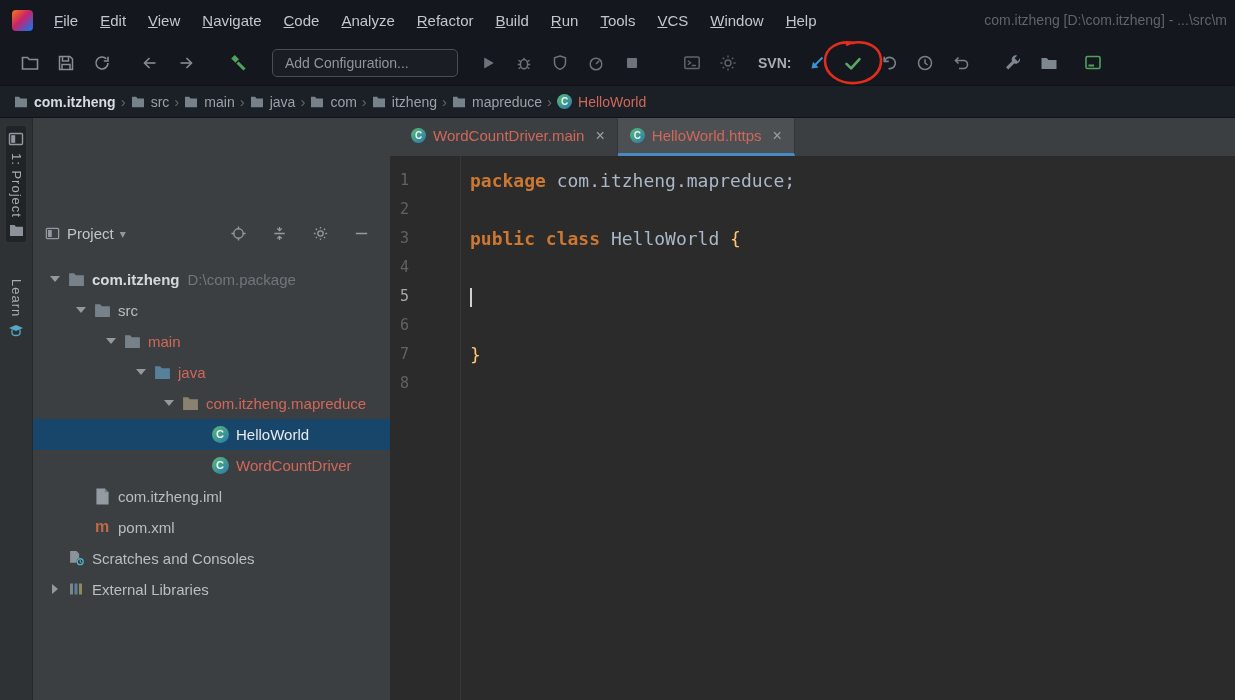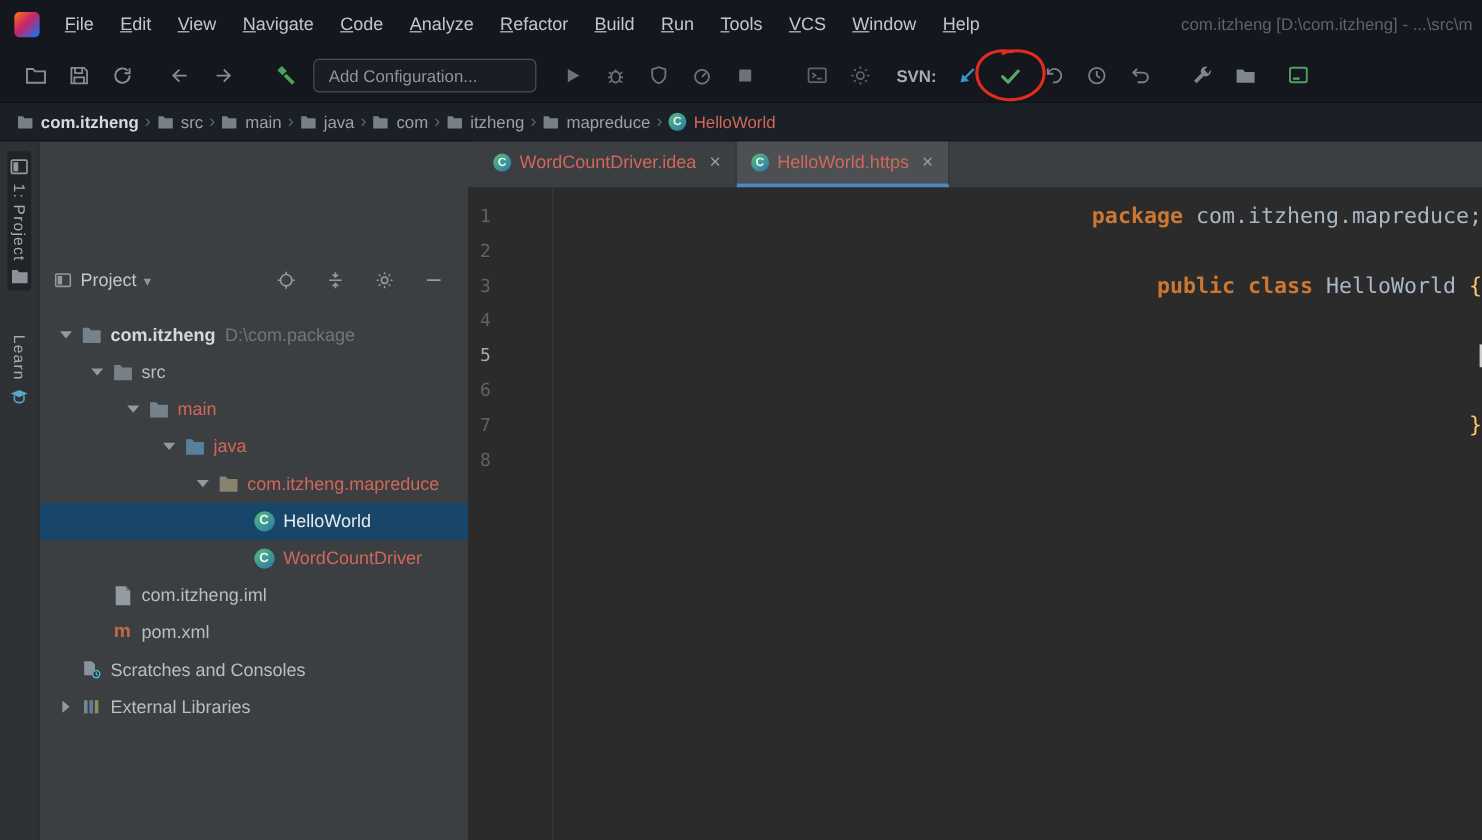--- a/index.html
+++ b/index.html
@@ -17,21 +17,21 @@
   .logo{width:21px;height:21px;border-radius:4px;margin-right:10px;flex:none;
         background:linear-gradient(135deg,#F97A12 0%,#C9236B 45%,#087CFA 100%);}
   .menu-item{display:inline-block;color:#C2C7CC;font-size:15px;padding:4px 11px;white-space:nowrap;cursor:default;}
   .menu-item::first-letter{text-decoration:underline;}
   .win-title{margin-left:auto;color:#5E646B;font-size:14px;white-space:nowrap;overflow:hidden;max-width:320px;}
 
   .toolbar{height:46px;background:#14171D;border-bottom:1px solid #101216;display:flex;align-items:center;padding-left:12px;}
   .tbtn{width:36px;height:30px;flex:none;display:flex;align-items:center;justify-content:center;
         background:transparent;border:none;border-radius:4px;cursor:default;}
   .g8{margin-left:8px}.g12{margin-left:12px}.g16{margin-left:16px}.g24{margin-left:24px}
-  .addconfig{height:28px;width:186px;margin-left:5px;flex:none;border:1px solid #4A4E54;border-radius:5px;
+  .addconfig{height:28px;width:186px;margin-left:16px;flex:none;border:1px solid #4A4E54;border-radius:5px;
              background:#1A1D23;color:#8F959C;font-size:14px;display:flex;align-items:center;padding:0 12px;white-space:nowrap;}
   .svn-label{color:#A8ADB4;font-size:14px;font-weight:bold;margin-left:12px;flex:none;}
   .commit-wrap{position:relative;}
   .annotation{position:absolute;left:50%;top:50%;width:66px;height:52px;transform:translate(-50%,-50%);
               pointer-events:none;overflow:visible;z-index:6;}
 
   .navbar{height:32px;background:#1B1F26;border-bottom:1px solid #101216;display:flex;align-items:center;
           padding-left:12px;font-size:14px;color:#9BA1A8;}
   .crumb{display:flex;align-items:center;gap:6px;padding:0 2px;white-space:nowrap;cursor:default;}
   .crumb-first{font-weight:bold;color:#D8DBDE;}
@@ -80,21 +80,21 @@
   .tabbar{height:38px;flex:none;background:#3C3F41;display:flex;padding-left:9px;}
   .tab{display:flex;align-items:center;gap:7px;padding:0 12px;height:38px;color:var(--modified);
        font-size:15px;border-right:1px solid #333639;border-bottom:3px solid transparent;cursor:default;}
   .tab.active{background:#4C5053;border-bottom-color:var(--tab-underline);}
   .tclose{color:#9CA1A7;font-size:16px;margin-left:4px;line-height:1;}
   .editor-body{flex:1;position:relative;display:flex;font-family:"DejaVu Sans Mono",monospace;}
   .gutter{width:71px;flex:none;border-right:1px solid #373737;padding-top:10px;}
   .lnum{height:29px;line-height:29px;padding-left:10px;font-size:15px;color:#606366;}
   .lnum.cur{color:#A8A8A8;}
   .code{flex:1;min-width:0;padding:10px 0 0 9px;}
-  .cl{height:29px;line-height:29px;font-size:18px;white-space:pre;color:var(--plain-code);text-align:right;}
+  .cl{height:29px;line-height:29px;font-size:18px;white-space:pre;color:var(--plain-code);}
   .kw{color:var(--keyword);font-weight:bold;}
   .brace{color:var(--brace);}
   .caret{display:inline-block;width:2px;height:19px;background:#D0D0D0;vertical-align:-4px;}
   .watermark{position:absolute;right:12px;bottom:10px;color:#8E8E8E;font-size:15px;
              font-family:"Liberation Sans",sans-serif;}
 </style>
 </head>
 <body>
 
 <header class="menubar">
@@ -470,21 +470,21 @@
           </span>
         <span class="tl">External Libraries</span>
       </div>
     </div>
   </aside>
 
   <section class="editor">
     <div class="tabbar">
       <div class="tab">
         <span class="cicon small">C</span>
-        <span>WordCountDriver.idea</span>
+        <span>WordCountDriver.main</span>
         <span class="tclose">×</span>
       </div>
       <div class="tab active">
         <span class="cicon small">C</span>
         <span>HelloWorld.https</span>
         <span class="tclose">×</span>
       </div>
     </div>
 
     <div class="editor-body">

